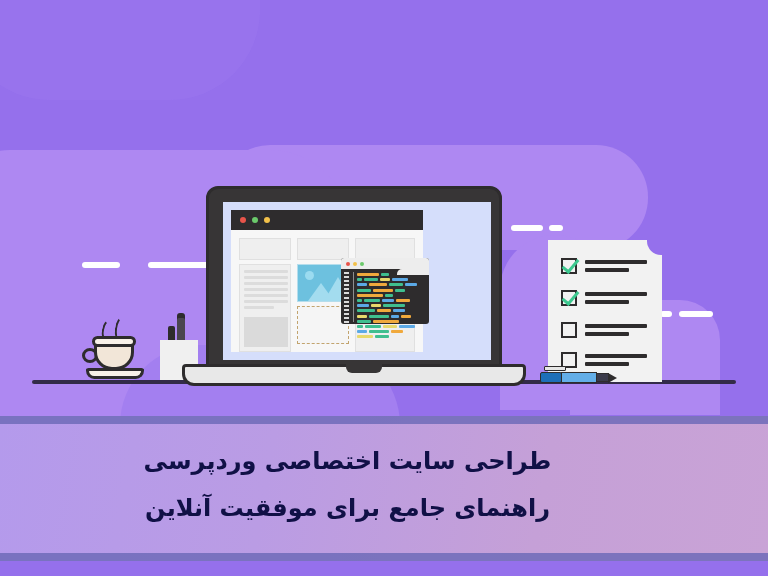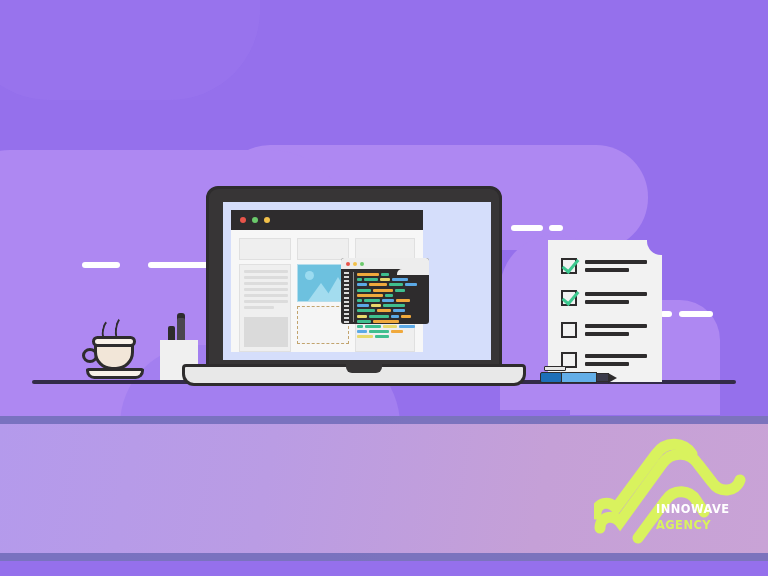--- a/index.html
+++ b/index.html
@@ -334,26 +334,19 @@
     </div>
     <div class="laptop-base"></div>
     <div class="laptop-notch"></div>
   </div>
 
   <div class="banner"></div>
   <div class="banner-top-rule"></div>
   <div class="banner-bot-rule"></div>
   <div class="banner-foot"></div>
 
-
-  <div class="logo">
-    <svg width="160" height="112" viewBox="0 0 160 112" fill="none">
-      <path d="M6 96 C 6 84, 20 82, 26 90 L 68 32 C 78 18, 96 20, 104 32 L 118 50 C 126 62, 142 60, 146 48" stroke="#D9F25E" stroke-width="11" stroke-linecap="round" fill="none"></path>
-      <path d="M2 82 C 2 70, 16 68, 22 76 L 62 22 C 72 8, 90 10, 98 22" stroke="#D9F25E" stroke-width="11" stroke-linecap="round" fill="none"></path>
-      <path d="M44 106 C 44 106, 66 76, 72 68 C 80 56, 96 58, 102 68 L 110 80" stroke="#D9F25E" stroke-width="11" stroke-linecap="round" fill="none"></path>
-    </svg>
-    <div class="logo-text">
-      <span class="ln1">INNOWAVE</span>
-      <span class="ln2">AGENCY</span>
-    </div>
-  </div>
+  <div class="headline">
+    <span class="headline-line">طراحی سایت اختصاصی وردپرسی</span>
+    <span class="headline-line">راهنمای جامع برای موفقیت آنلاین</span>
+  </div>
+
 
 </div>
 
 </body></html>

